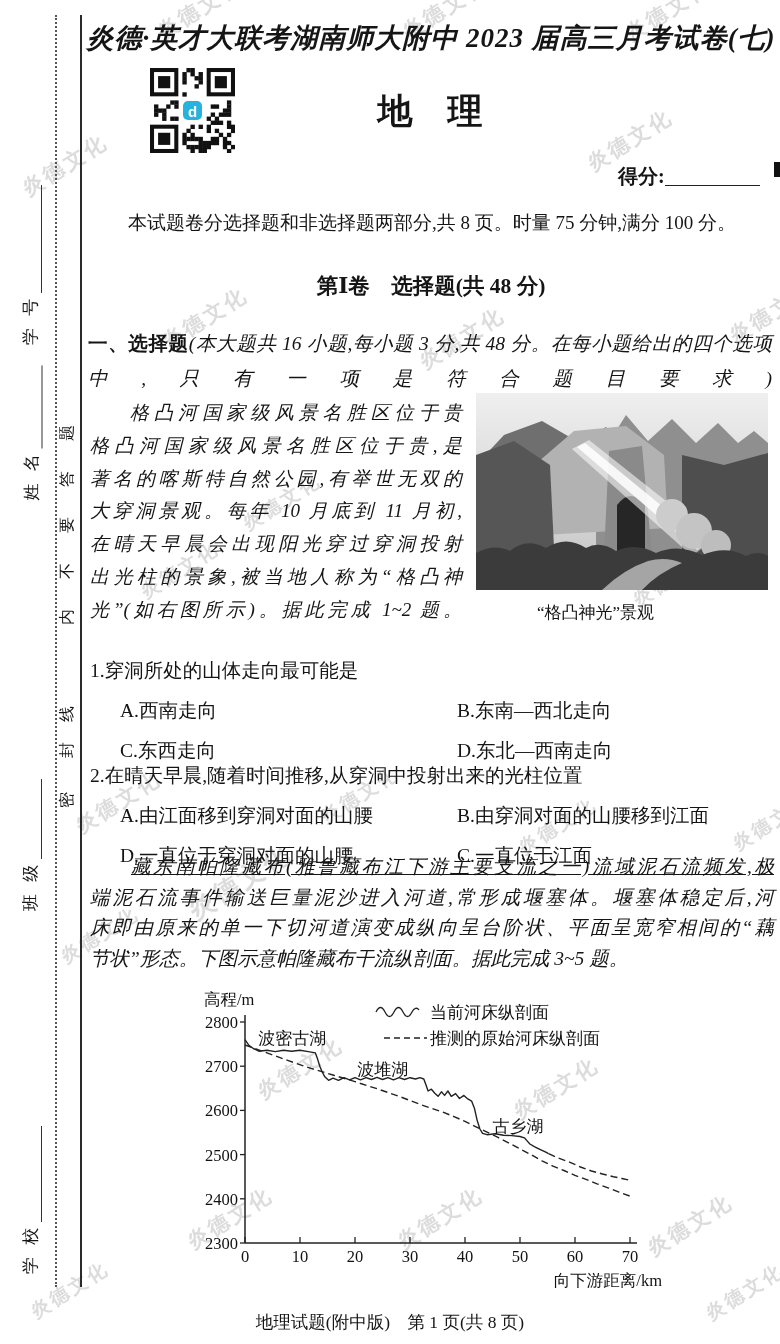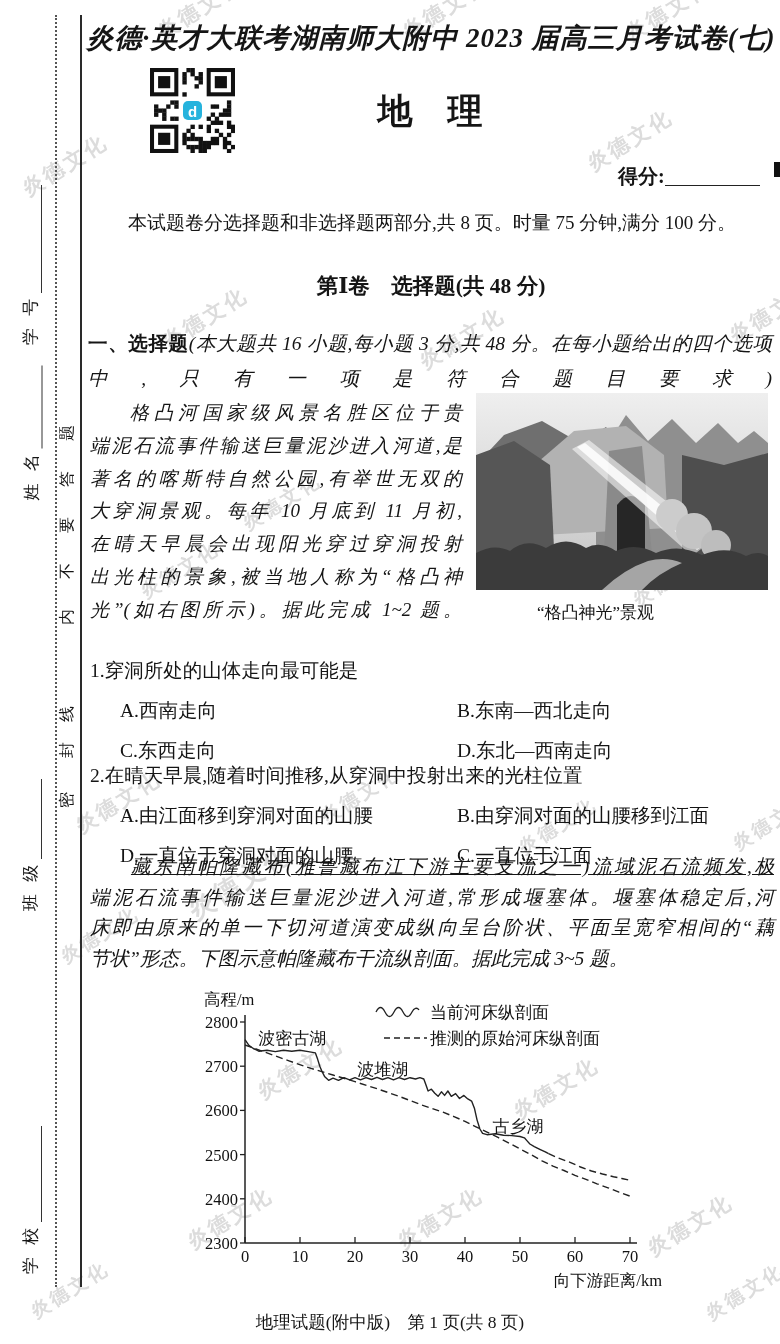--- a/index.html
+++ b/index.html
@@ -235,21 +235,21 @@
   </div>
 
   <div class="intro" data-name="exam-instructions">本试题卷分选择题和非选择题两部分,共 8 页。时量 75 分钟,满分 100 分。</div>
   <div class="section-title" data-name="section-1-title">第Ⅰ卷　选择题(共 48 分)</div>
   <div class="part-heading" data-name="part-1-heading">
     <div class="l1"><b data-name="part-1-label">一、选择题</b><span class="kai" data-name="part-1-desc">(本大题共 16 小题,每小题 3 分,共 48 分。在每小题给出的四个选项中,只有一项是符合题目要求)</span></div>
   </div>
 
   <div id="passage1" class="passage" data-name="passage-getu-river">
       <div data-name="passage-line">格凸河国家级风景名胜区位于贵</div>
-      <div data-name="passage-line">端泥石流事件输送巨量泥沙进入河道,是</div>
+      <div data-name="passage-line">格凸河国家级风景名胜区位于贵,是</div>
       <div data-name="passage-line">著名的喀斯特自然公园,有举世无双的</div>
       <div data-name="passage-line">大穿洞景观。每年 10 月底到 11 月初,</div>
       <div data-name="passage-line">在晴天早晨会出现阳光穿过穿洞投射</div>
       <div data-name="passage-line">出光柱的景象,被当地人称为“格凸神</div>
       <div data-name="passage-line">光”(如右图所示)。据此完成 1~2 题。</div>
     </div>
   <figure class="photo" data-name="getu-light-photo-figure">
     <svg width="292" height="197" viewBox="0 0 292 197" data-name="landscape-photo">
       <defs>
         <linearGradient id="sky" x1="0" y1="0" x2="0" y2="1">

